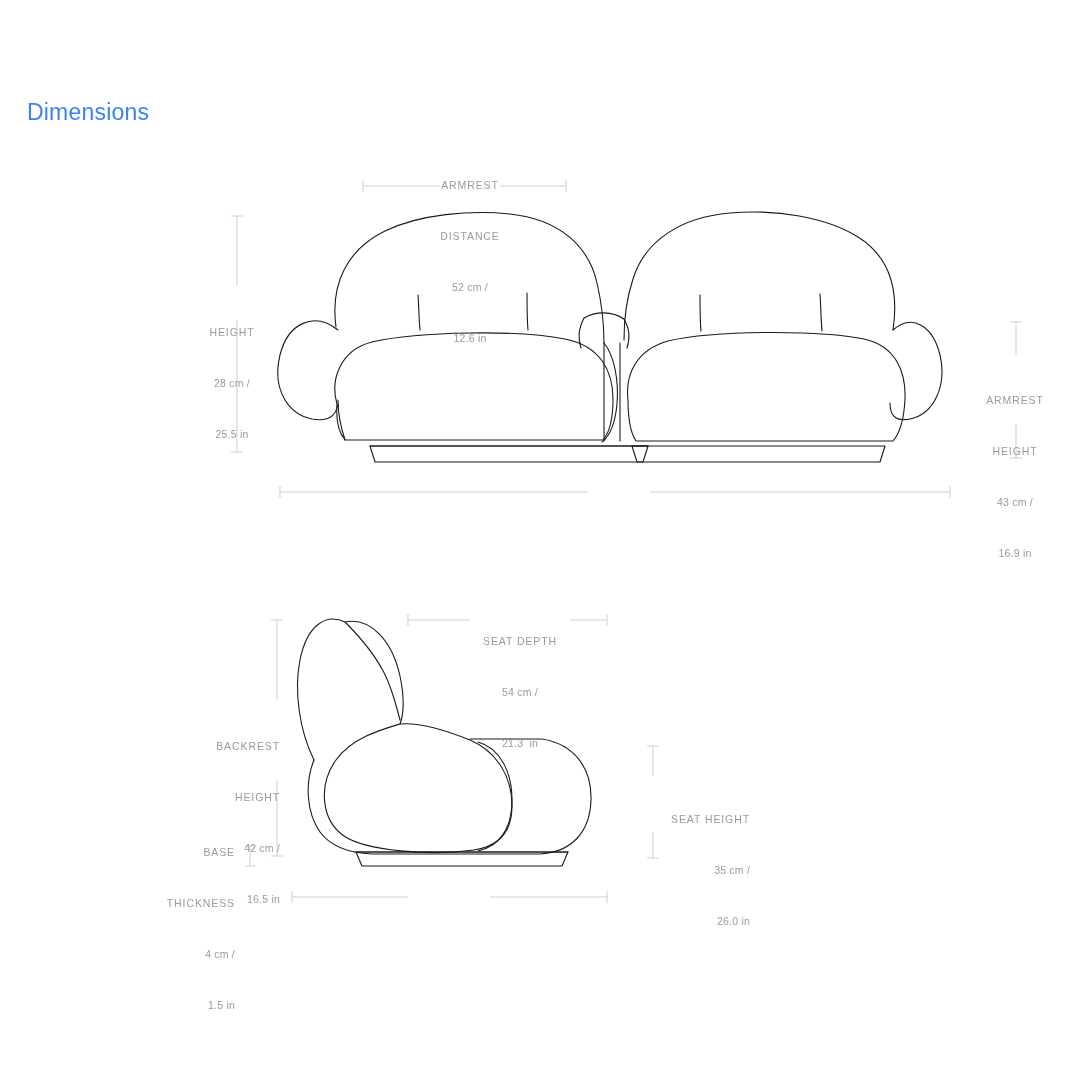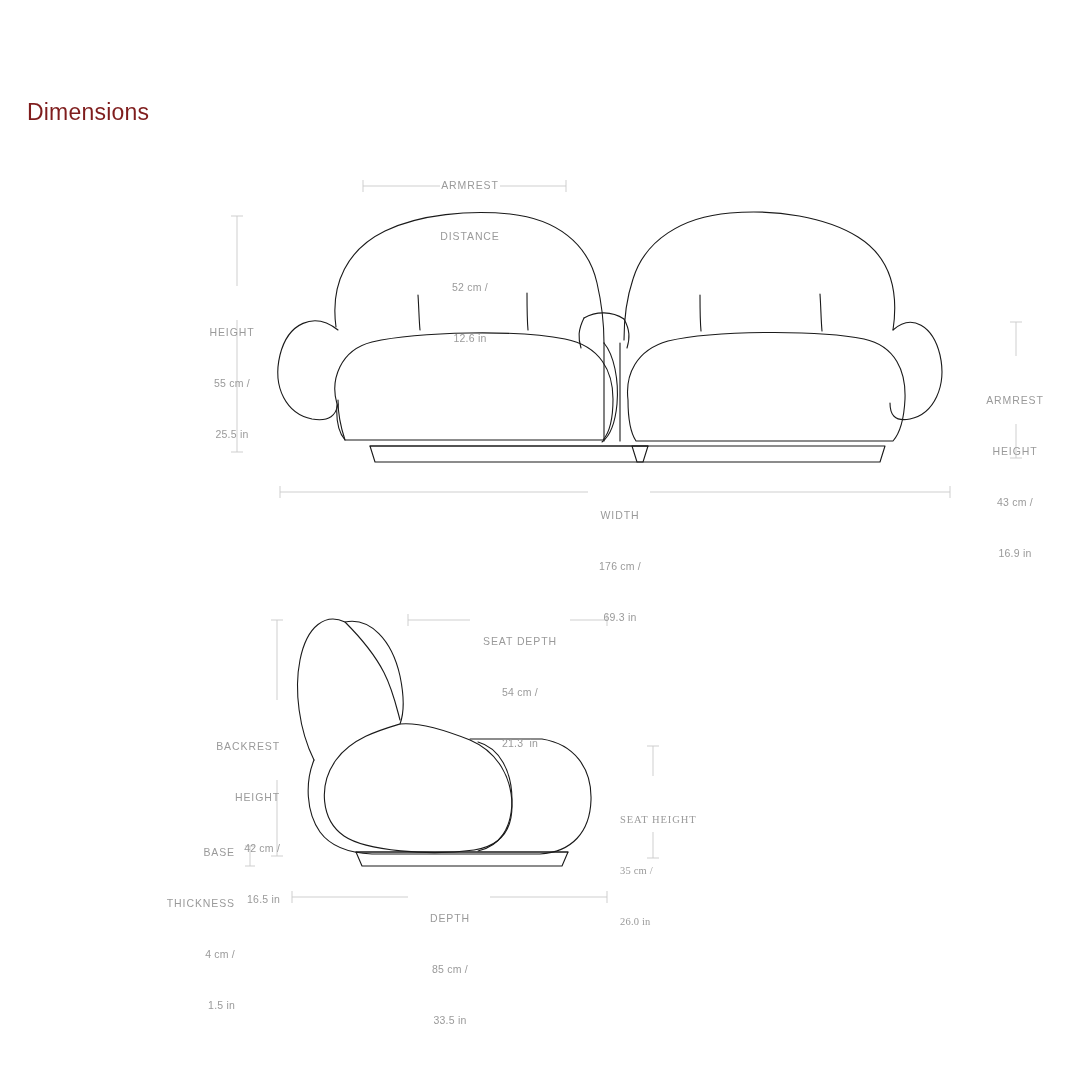--- a/index.html
+++ b/index.html
@@ -14,21 +14,21 @@
     color: #222222;
     position: relative;
     overflow: hidden;
   }
   #page-title {
     position: absolute;
     left: 27px;
     top: 84px;
     font-size: 23px;
     font-weight: 400;
-    color: #7f1d1d;
+    color: #3b82f6;
     letter-spacing: 0.2px;
   }
   .diagram {
     position: absolute;
     left: 0;
     top: 0;
     width: 864px;
     height: 1080px;
   }
   svg.drawing {
@@ -50,21 +50,21 @@
     display: block;
     letter-spacing: 0.9px;
   }
   .anno .value {
     display: block;
     letter-spacing: 0.2px;
     font-size: 10.5px;
   }
   .center { text-align: center; }
   .right  { text-align: right; }
-  .left   { text-align: left; font-family: Liberation Serif, serif; }
+  .left   { text-align: right; }
 </style>
 </head>
 <body>
 
 <h1 id="page-title">Dimensions</h1>
 
 <div class="diagram">
 
   <svg class="drawing" viewBox="0 0 1080 1080">
     <g fill="none" stroke="#1a1a1a" stroke-width="1.1" stroke-linejoin="round" stroke-linecap="round">
@@ -172,36 +172,31 @@
 
   <div class="anno center" style="left:410px; top:143px; width:120px;">
     <span class="label">ARMREST</span>
     <span class="label">DISTANCE</span>
     <span class="value">52 cm /</span>
     <span class="value">12.6 in</span>
   </div>
 
   <div class="anno center" style="left:182px; top:290px; width:100px;">
     <span class="label">HEIGHT</span>
-    <span class="value">55 cm /</span>
+    <span class="value">28 cm /</span>
     <span class="value">25.5 in</span>
   </div>
 
   <div class="anno center" style="left:965px; top:358px; width:100px;">
     <span class="label">ARMREST</span>
     <span class="label">HEIGHT</span>
     <span class="value">43 cm /</span>
     <span class="value">16.9 in</span>
   </div>
 
-  <div class="anno center" style="left:565px; top:473px; width:110px;">
-    <span class="label">WIDTH</span>
-    <span class="value">176 cm /</span>
-    <span class="value">69.3 in</span>
-  </div>
 
   <div class="anno center" style="left:455px; top:599px; width:130px;">
     <span class="label">SEAT DEPTH</span>
     <span class="value">54 cm /</span>
     <span class="value">21.3  in</span>
   </div>
 
   <div class="anno right" style="left:165px; top:704px; width:115px;">
     <span class="label">BACKREST</span>
     <span class="label">HEIGHT</span>
@@ -215,19 +210,14 @@
     <span class="value">26.0 in</span>
   </div>
 
   <div class="anno right" style="left:120px; top:810px; width:115px;">
     <span class="label">BASE</span>
     <span class="label">THICKNESS</span>
     <span class="value">4 cm /</span>
     <span class="value">1.5 in</span>
   </div>
 
-  <div class="anno center" style="left:395px; top:876px; width:110px;">
-    <span class="label">DEPTH</span>
-    <span class="value">85 cm /</span>
-    <span class="value">33.5 in</span>
-  </div>
 
 </div>
 
 </body></html>

